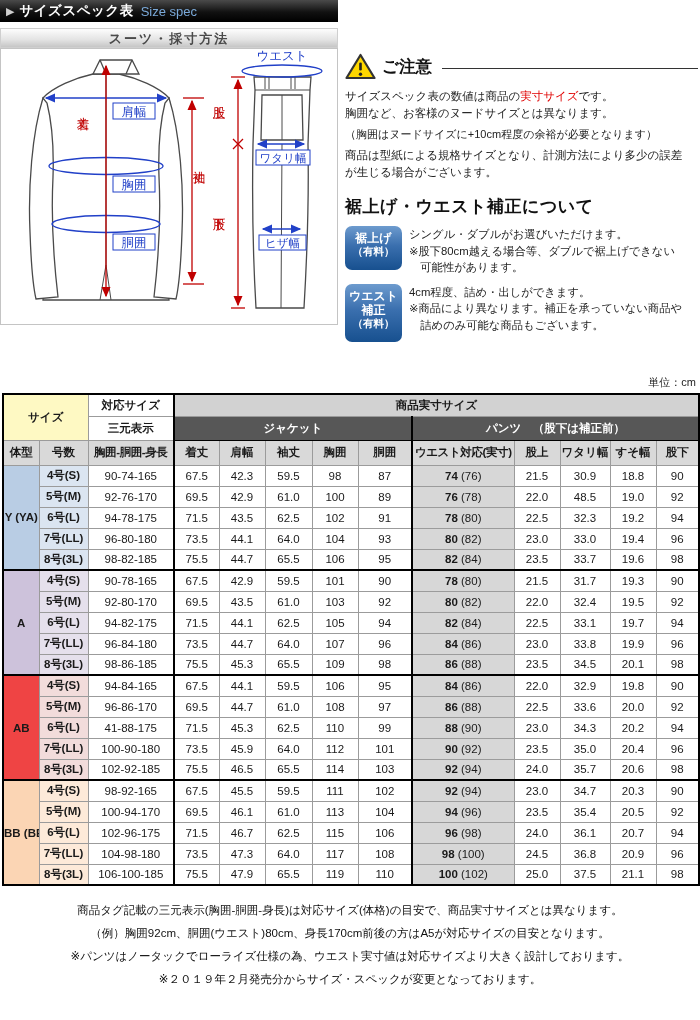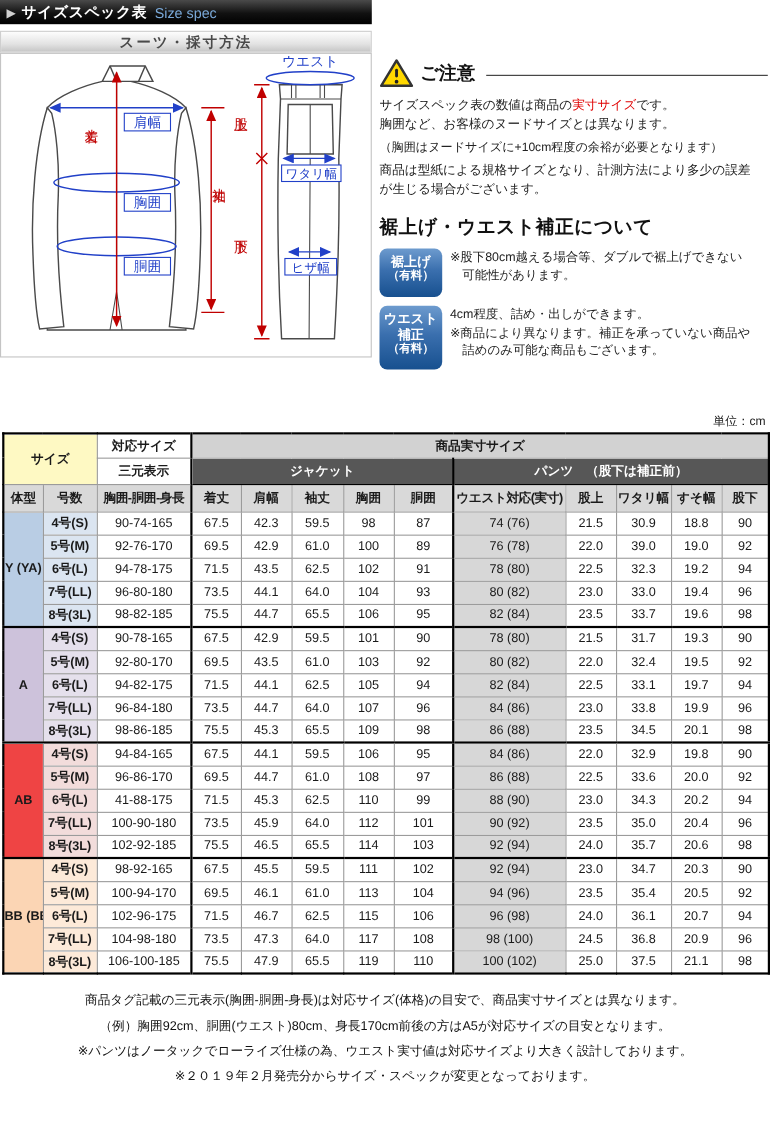--- a/index.html
+++ b/index.html
@@ -55,21 +55,21 @@
   .h-white{background:#fff;font-weight:bold;font-size:12px;}
   .h-gray{background:#d2d2d2;font-weight:bold;font-size:12px;}
   .h-dark{background:#575757;color:#fff !important;font-weight:bold;font-size:12.5px;border-color:#000 !important;}
   .h-col{background:#d9d9d9;font-weight:bold;font-size:11px;}
   .tight{font-size:10.5px;letter-spacing:-.4px;}
   .bL{border-left:2px solid #000 !important;}
   tr.sec-top td{border-top:2px solid #000;}
   td.taikei{font-weight:bold;white-space:pre-line;font-size:12.5px;line-height:14px;}
   td.gou{font-weight:bold;}
   td.waist{background:#d7d7d7;}
-  td.waist b{font-weight:normal;text-align:right;}
+  td.waist b{font-weight:bold;text-align:right;}
   .footnotes{margin-top:13px;text-align:center;font-size:11.5px;color:#111;line-height:23px;}
 </style>
 </head>
 <body>
 
 <div class="canvas">
 
   <div class="left-col">
     <div class="black-bar">
       <span class="tri">▶</span>
@@ -175,20 +175,21 @@
     </div>
 
     <div class="alt-title">裾上げ・ウエスト補正について</div>
 
     <div class="alt-item">
       <div class="badge">
         <div class="b-main">裾上げ</div>
         <div class="b-sub">（有料）</div>
       </div>
       <div class="alt-text">
+        <div>シングル・ダブルがお選びいただけます。</div>
         <div>※股下80cm越える場合等、ダブルで裾上げできない</div>
         <div>　可能性があります。</div>
       </div>
     </div>
 
     <div class="alt-item">
       <div class="badge">
         <div class="b-main">ウエスト</div>
         <div class="b-main">補正</div>
         <div class="b-sub">（有料）</div>
@@ -267,21 +268,21 @@
           <tr>
             <td class="gou" style="background: rgb(219, 229, 241);">5号(M)</td>
             <td>92-76-170</td>
             <td class="bL">69.5</td>
             <td>42.9</td>
             <td>61.0</td>
             <td>100</td>
             <td>89</td>
             <td class="waist bL"><b>76</b> (78)</td>
             <td>22.0</td>
-            <td>39.0</td>
+            <td>48.5</td>
             <td>19.0</td>
             <td>92</td>
           </tr>
           <tr>
             <td class="gou" style="background: rgb(219, 229, 241);">6号(L)</td>
             <td>94-78-175</td>
             <td class="bL">71.5</td>
             <td>43.5</td>
             <td>62.5</td>
             <td>102</td>

